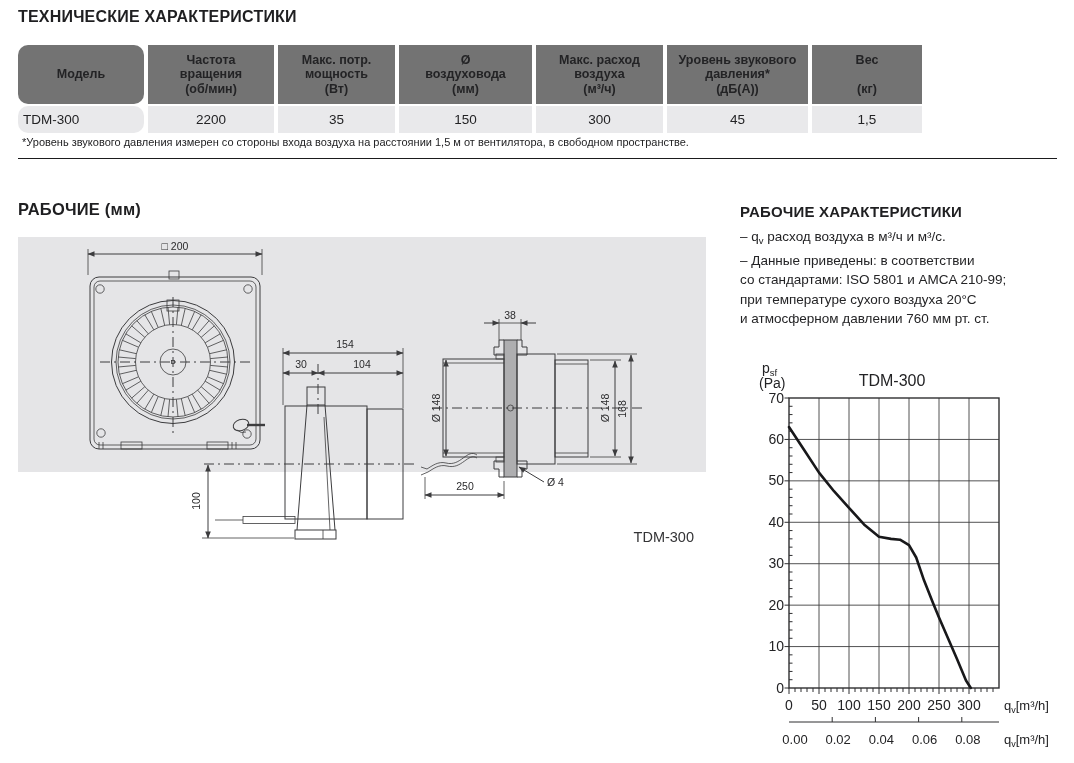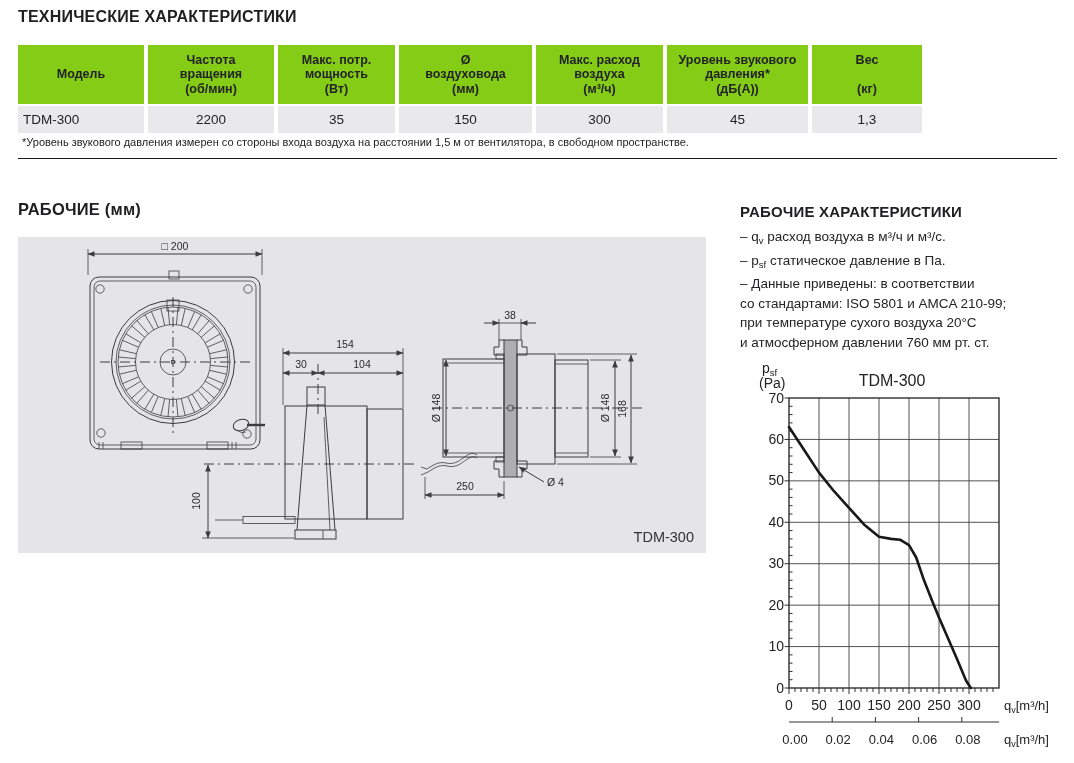--- a/index.html
+++ b/index.html
@@ -3,35 +3,35 @@
 <meta charset="utf-8">
 <style>
   html,body{margin:0;padding:0;background:#fff;}
   body{width:1074px;height:763px;position:relative;overflow:hidden;
        font-family:"Liberation Sans","DejaVu Sans",sans-serif;color:#242426;}
   .abs{position:absolute;}
   .h1{font-size:16px;font-weight:bold;letter-spacing:.2px;color:#1f1f21;text-align:right;}
   
   #spec-table{left:18px;top:45px;width:904px;}
   .t-row{display:flex;}
-  .th{background:#84cc16;height:59px;display:flex;align-items:center;justify-content:center;
+  .th{background:#737373;height:59px;display:flex;align-items:center;justify-content:center;
       text-align:center;font-size:12.5px;font-weight:bold;line-height:14.5px;white-space:pre-line;
       margin-left:4px;color:#232325;}
   .td{background:#e9e9eb;height:27px;display:flex;align-items:center;justify-content:center;
       font-size:13.5px;margin-left:4px;color:#232325;}
-  .t-row>div:first-child{margin-left:0;}
+  .t-row>div:first-child{margin-left:0;border-radius:10px;}
   #body-row{margin-top:2px;}
   .td.first{justify-content:flex-start;padding-left:5px;box-sizing:border-box;}
   #footnote{left:22px;top:136px;font-size:11px;color:#232325;width:1010px;}
   #rule{left:18px;top:158px;width:1039px;border-top:1.5px solid #1b1b1d;height:0;}
   #dim-title{left:18px;top:200px;font-size:16.5px;}
   #perf-title{left:740px;top:203px;font-size:15px;}
   #notes{left:740px;top:227px;font-size:13.5px;line-height:19.5px;color:#242426;}
   .sub{font-size:9.5px;vertical-align:-3px;}
-  #panel{left:18px;top:237px;width:688px;height:316px;background:#e5e5e7;}
+  #panel{left:18px;top:237px;width:688px;height:235px;background:#e5e5e7;}
   
   .stk{stroke:#3c3c3e;stroke-width:1;fill:none;}
   .stk-thin{stroke:#3c3c3e;stroke-width:.8;fill:none;}
   .dash{stroke:#3c3c3e;stroke-width:1;fill:none;stroke-dasharray:10 4 2 4;}
   .dimtxt{font-size:10.5px;fill:#2b2b2d;font-family:"Liberation Sans",sans-serif;}
   .model-lbl{font-size:14.5px;fill:#343436;}
   #chart{left:740px;top:358px;}
   .cgrid{stroke:#3e3e40;stroke-width:.9;}
   .cborder{stroke:#2f2f31;stroke-width:1.4;fill:none;}
   .ctick{stroke:#2f2f31;stroke-width:1;}
@@ -67,21 +67,21 @@
 
 (кг)</div>
     </div>
   <div class="t-row" id="body-row">
       <div class="td first" style="width: 126px;">TDM-300</div>
       <div class="td" style="width: 126px;">2200</div>
       <div class="td" style="width: 117px;">35</div>
       <div class="td" style="width: 133px;">150</div>
       <div class="td" style="width: 127px;">300</div>
       <div class="td" style="width: 141px;">45</div>
-      <div class="td" style="width: 110px;">1,3</div>
+      <div class="td" style="width: 110px;">1,5</div>
     </div>
 </div>
 
 <div class="abs" id="footnote">*Уровень звукового давления измерен со стороны входа воздуха на расстоянии 1,5 м от вентилятора, в свободном пространстве.</div>
 <div class="abs" id="rule"></div>
 
 <div class="abs h1" id="dim-title">РАБОЧИЕ (мм)</div>
 
 <div class="abs" id="panel">
 <svg width="688" height="316" viewBox="0 0 688 316">
@@ -259,21 +259,20 @@
     <text class="dimtxt" x="529" y="249" text-anchor="start">Ø 4</text>
   </g>
 
   <text class="model-lbl" x="676" y="305" text-anchor="end">TDM-300</text>
 </svg>
 </div>
 
 <div class="abs h1" id="perf-title">РАБОЧИЕ ХАРАКТЕРИСТИКИ</div>
 <div class="abs" id="notes">
     <div><span>– q</span><span class="sub">v</span><span> расход воздуха в м³/ч и м³/с.</span></div>
-    <div><span>– p</span><span class="sub">sf</span><span>  статическое давление в Па.</span></div>
     <div><span>– Данные приведены: в соответствии</span></div>
     <div><span>со стандартами: ISO 5801 и AMCA 210-99;</span></div>
     <div><span>при температуре сухого воздуха 20°C</span></div>
     <div><span>и атмосферном давлении 760 мм рт. ст.</span></div>
   </div>
 
 <svg class="abs" id="chart" width="334" height="403" viewBox="0 0 334 403">
   <text class="ctitle" x="152" y="28" text-anchor="middle">TDM-300</text>
   <text class="clabel" x="22" y="15"><tspan>p</tspan><tspan font-size="9.5" dy="3">sf</tspan></text>
   <text class="clabel" x="19" y="30">(Pa)</text>

